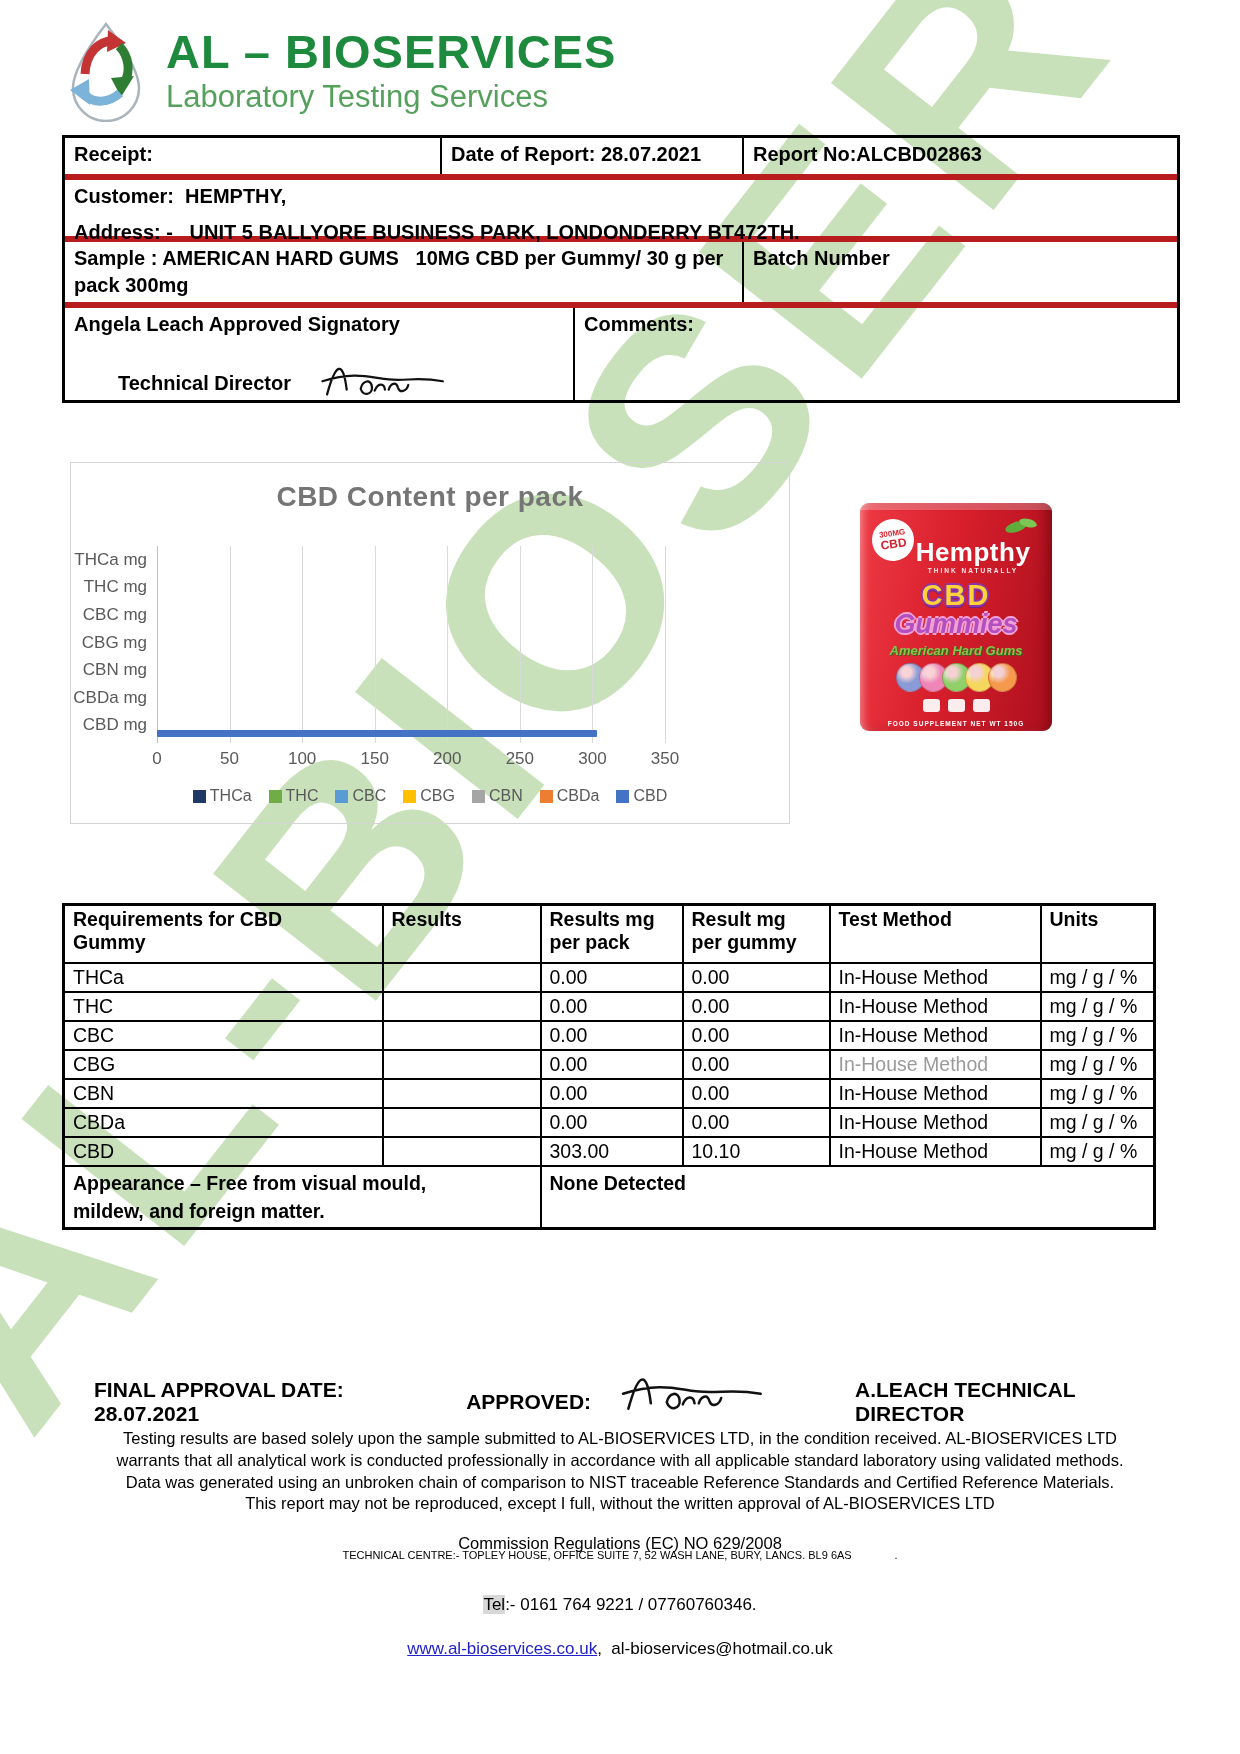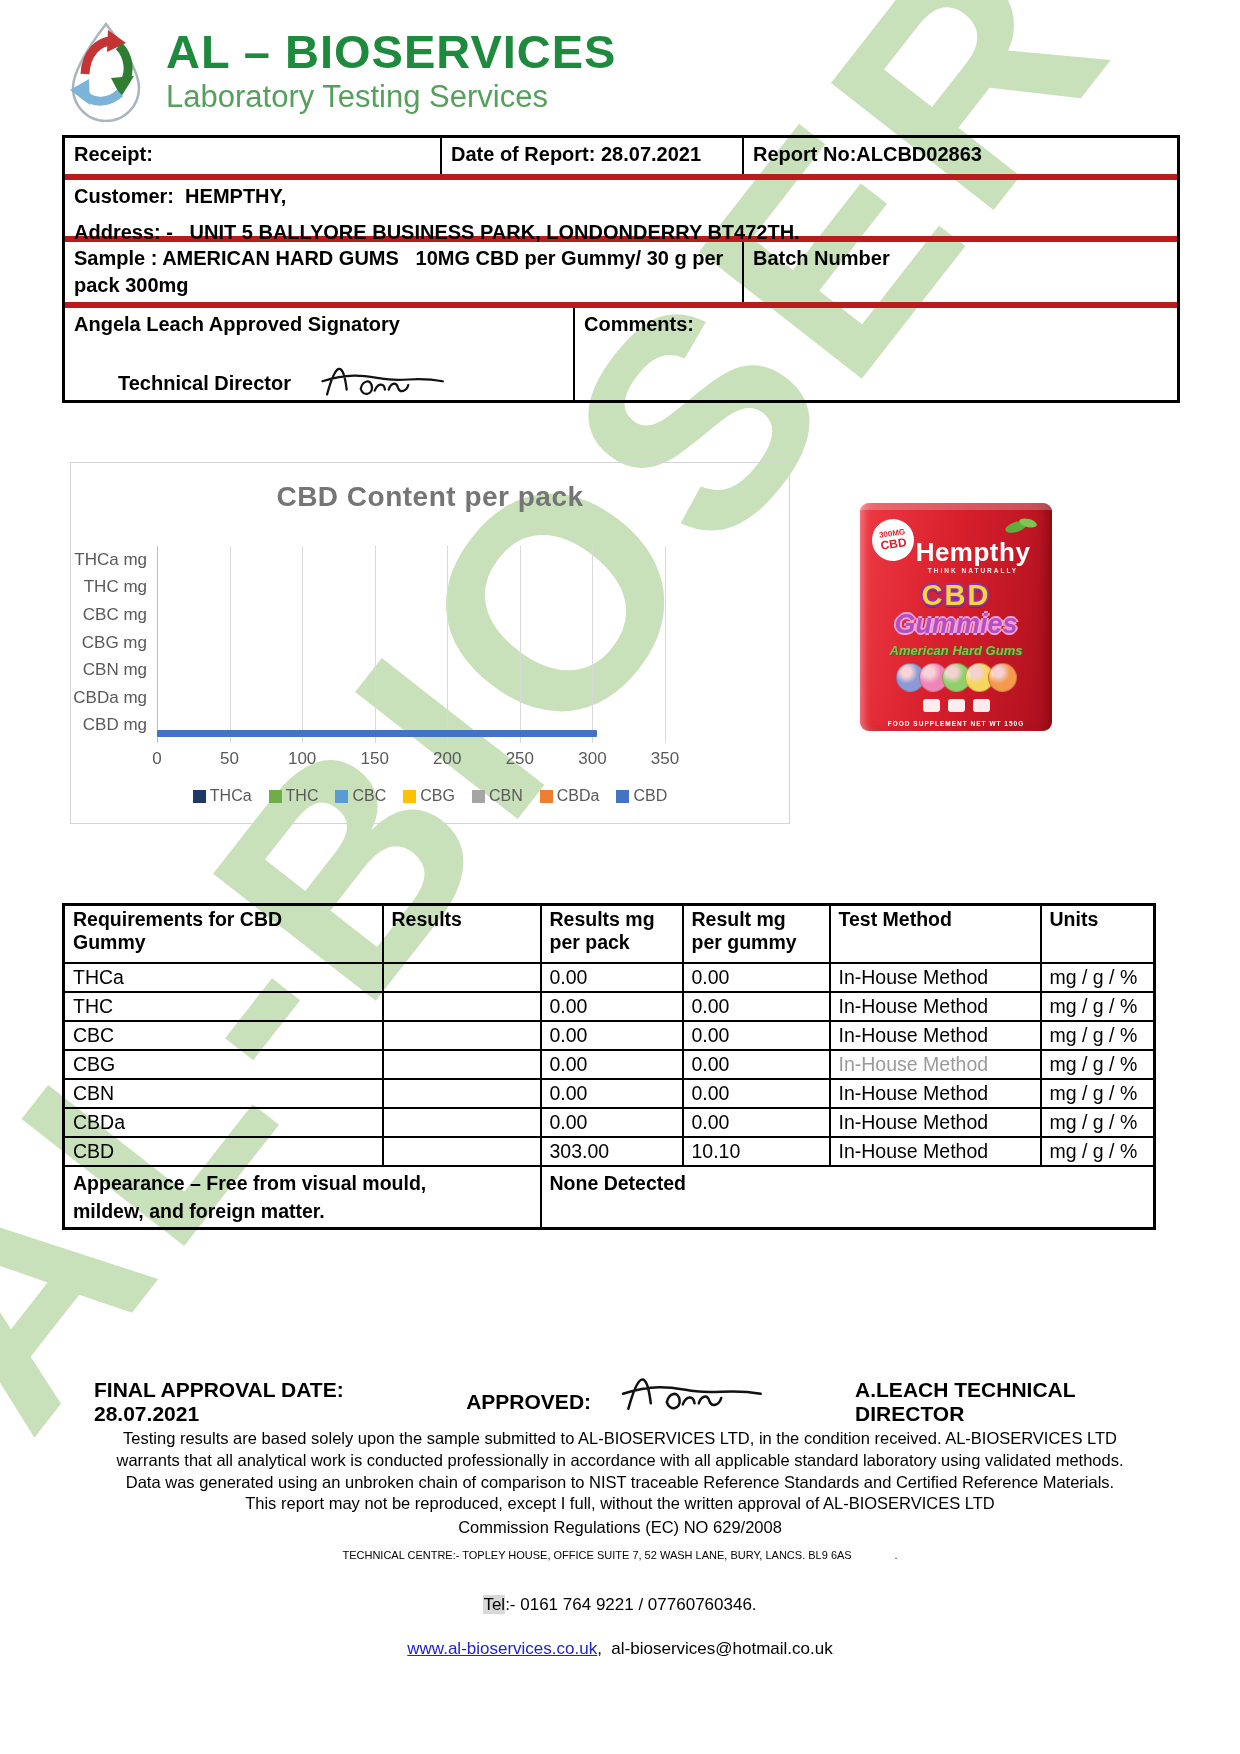--- a/index.html
+++ b/index.html
@@ -85,21 +85,21 @@
   .results-table td{height:27px;vertical-align:middle;font-weight:normal;}
   .results-table td.muted{color:#9a9a9a;}
   .results-table td.app{font-weight:bold;white-space:pre-line;vertical-align:top;height:56px;line-height:1.45;margin-top:33px;}
   
   .approval{top:1378px;left:44px;width:1118px;display:flex;align-items:center;font-weight:bold;font-size:21px;}
   .approval .fa{margin-left:50px;}
   .approval .ap{margin-left:42px;}
   .approval .sig-wrap{margin-left:28px;margin-top:-20px;}
   .approval .who{margin-left:86px;}
   .disclaimer{top:1428px;left:110px;width:1020px;text-align:center;font-size:16.5px;line-height:1.32;}
-  .disclaimer .reg{margin-top:2px;}
+  .disclaimer .reg{margin-top:18px;}
   .tcentre{top:1549px;left:0;width:100%;text-align:center;font-size:11px;white-space:pre;}
   .telline{top:1595px;left:0;width:100%;text-align:center;font-size:17px;}
   .tel-hl{background:#d8d8d8;}
   .linkline{top:1639px;left:0;width:100%;text-align:center;font-size:17px;}
   .weblink{color:#2222cc;text-decoration:underline;cursor:pointer;}
 </style>
 </head>
 <body>
 
 <div class="page">

